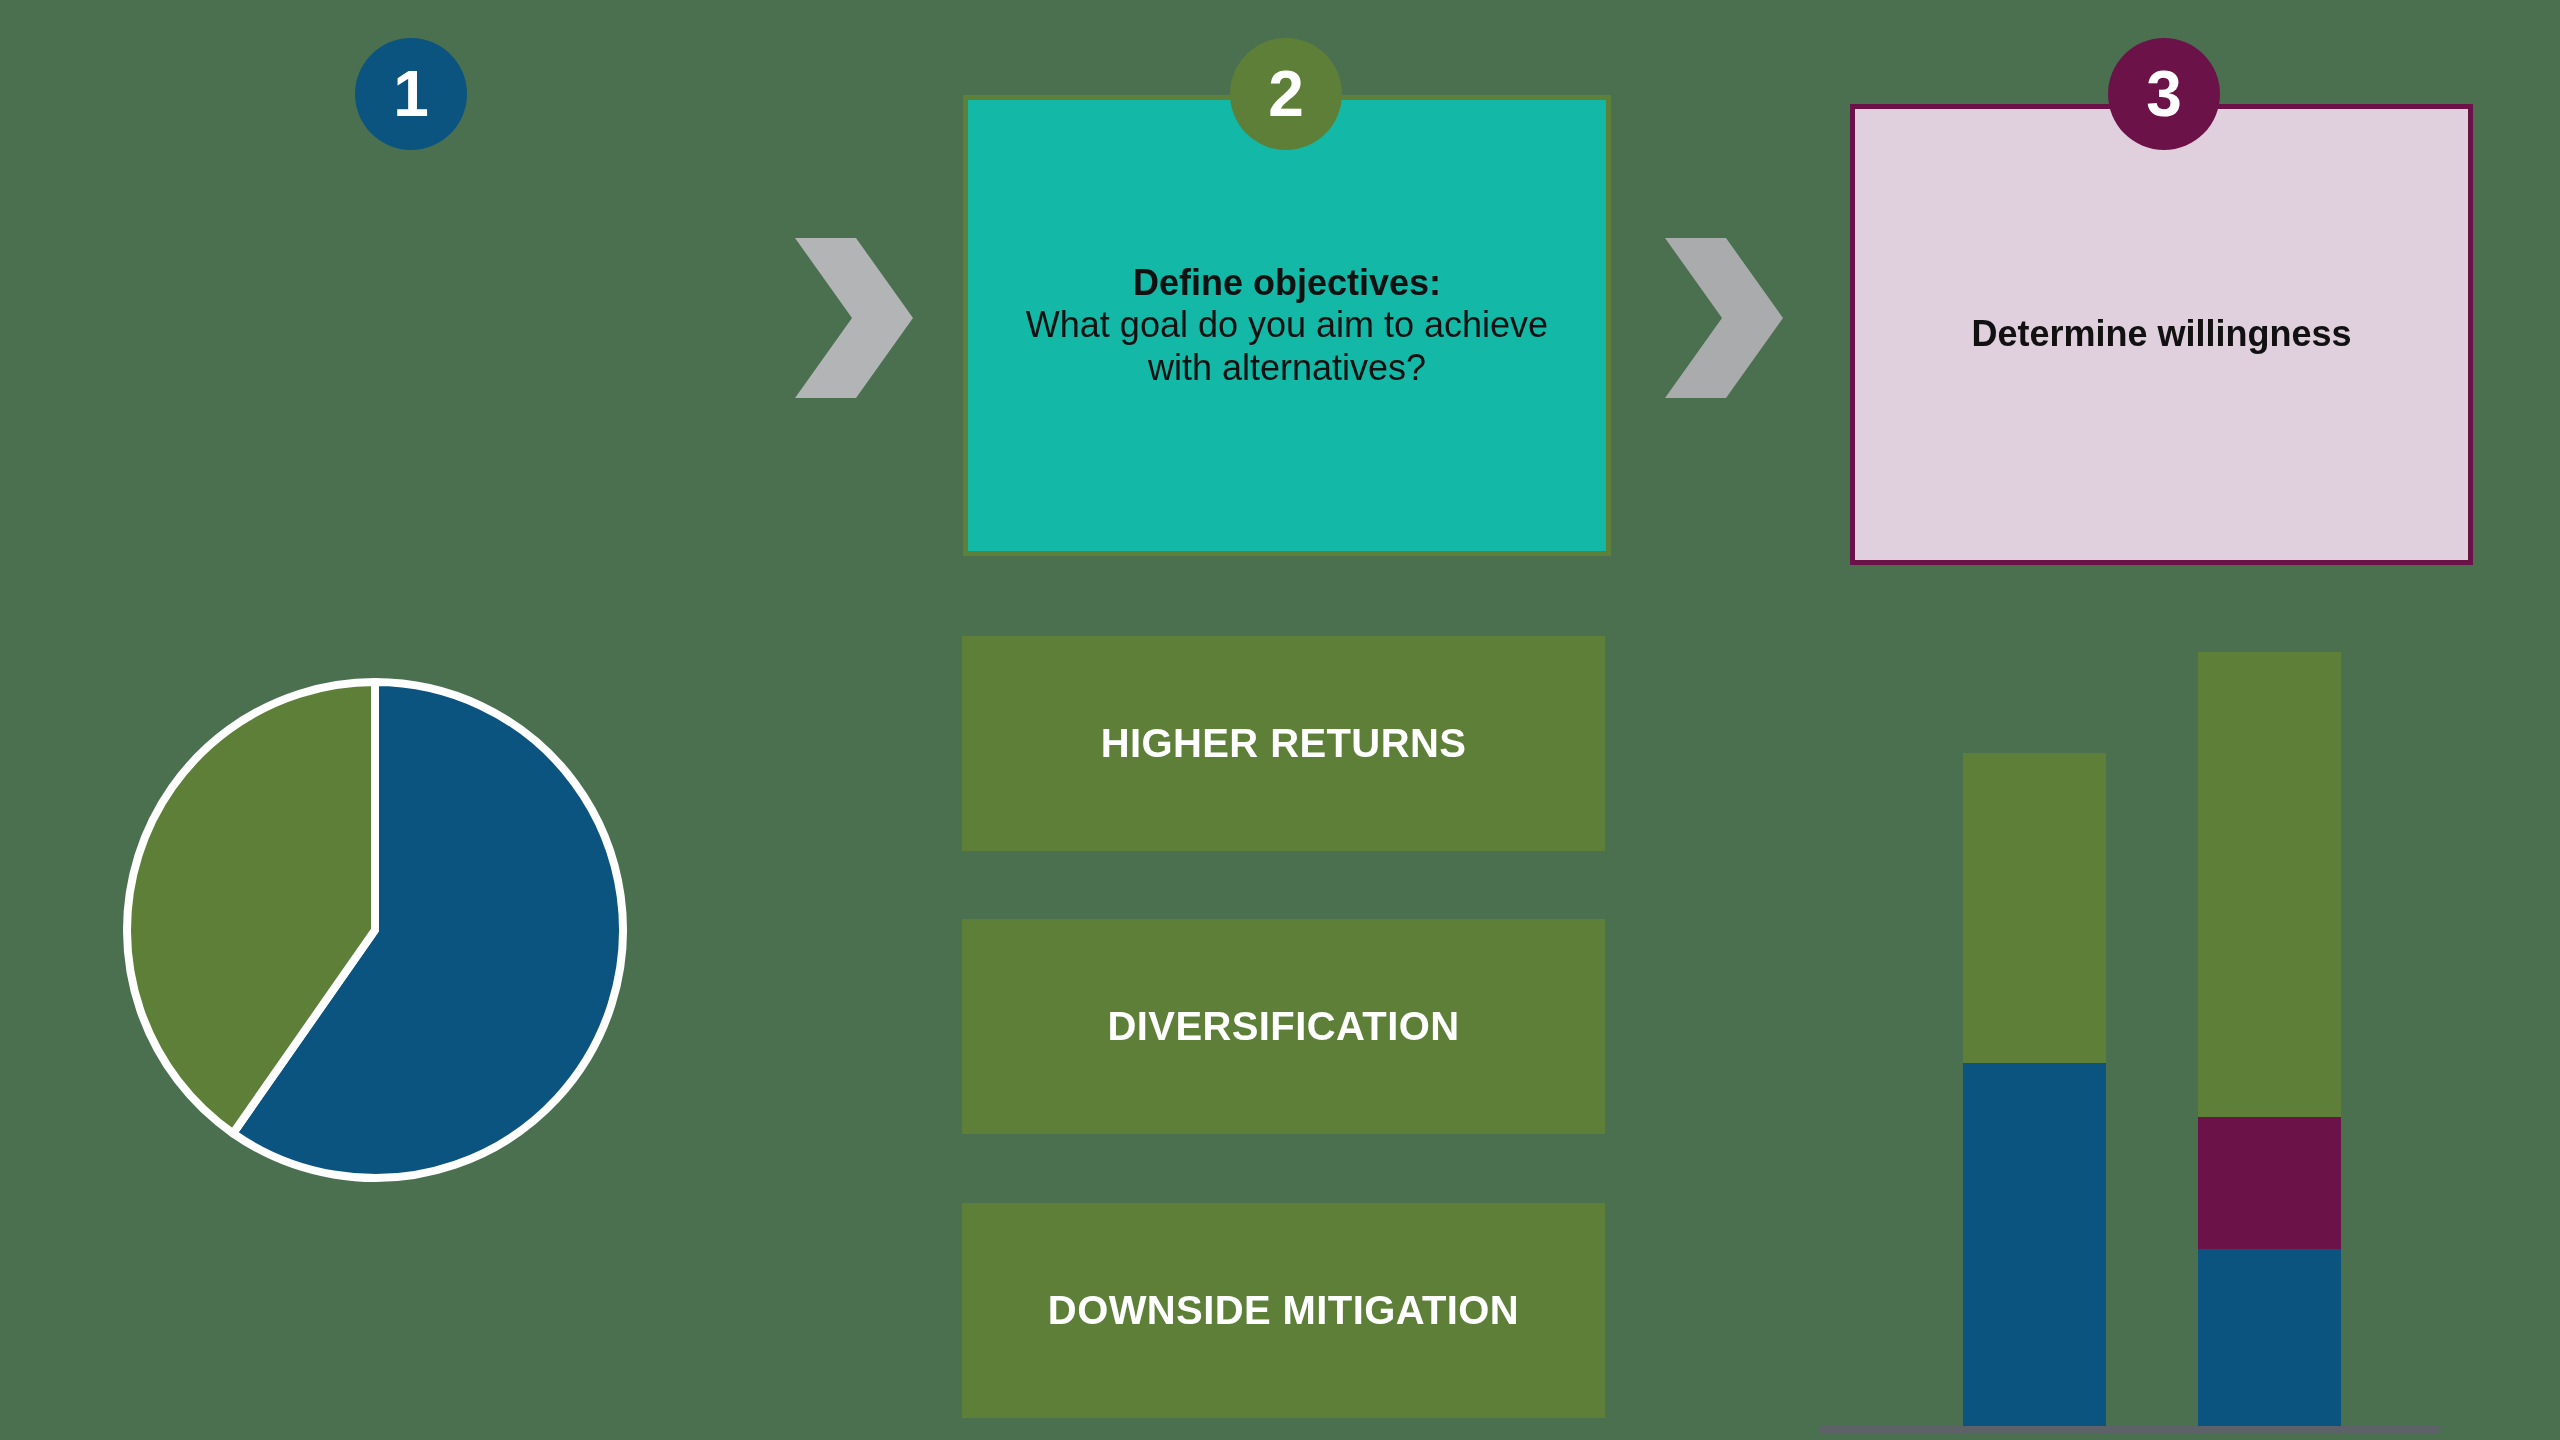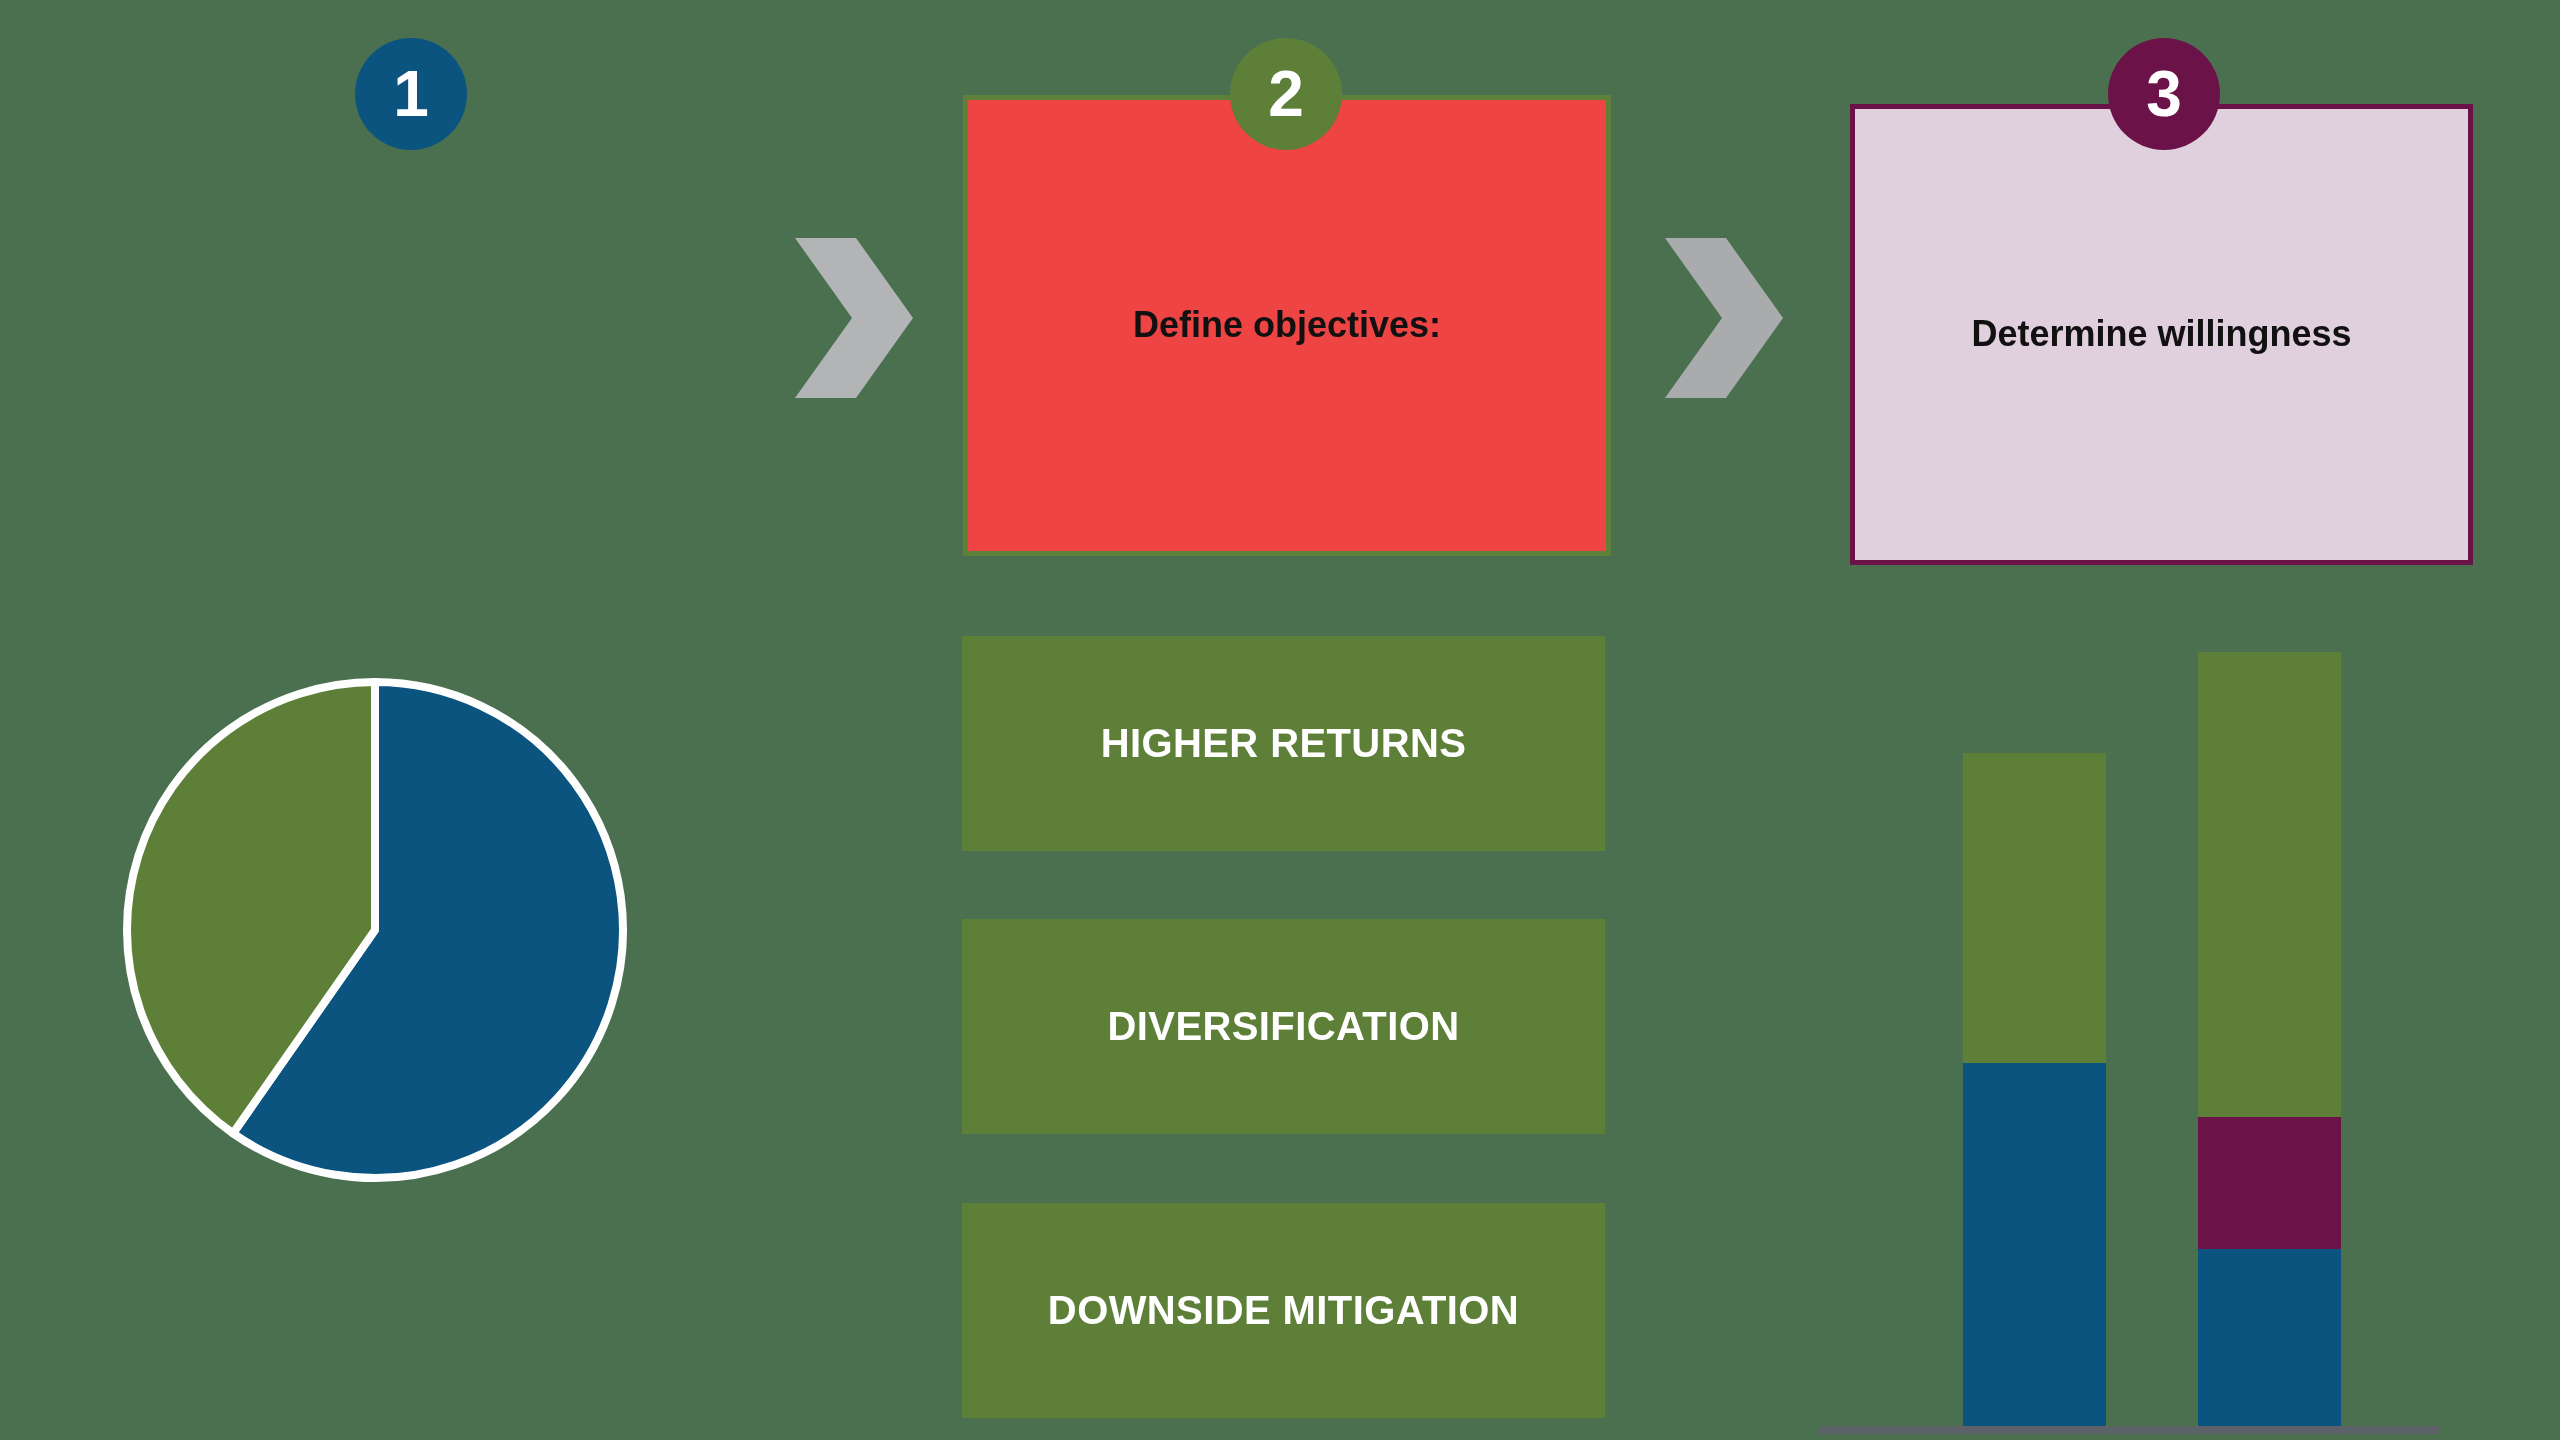--- a/index.html
+++ b/index.html
@@ -146,22 +146,23 @@
   <div class="step-circle" id="circle1" style="background: rgb(11, 84, 128);">
     <span>1</span>
   </div>
 
   <div class="chevron" style="left:795px; top:238px;">
     <svg width="118" height="160" viewBox="0 0 118 160" xmlns="http://www.w3.org/2000/svg">
       <polygon points="0,0 61,0 118,80 61,160 0,160 57,80" fill="#b2b4b6"></polygon>
     </svg>
   </div>
 
-  <div class="step-box" id="box2" style="background: #ef4444; border-color: rgb(94, 128, 56);">
+  <div class="step-box" id="box2" style="background: #14b8a6; border-color: rgb(94, 128, 56);">
     <div class="title">Define objectives:</div>
+    <div class="body">What goal do you aim to achieve with alternatives?</div>
   </div>
   <div class="step-circle" id="circle2" style="background: rgb(94, 127, 56);">
     <span>2</span>
   </div>
 
   <div class="chevron" style="left:1665px; top:238px;">
     <svg width="118" height="160" viewBox="0 0 118 160" xmlns="http://www.w3.org/2000/svg">
       <polygon points="0,0 61,0 118,80 61,160 0,160 57,80" fill="#a9abad"></polygon>
     </svg>
   </div>

